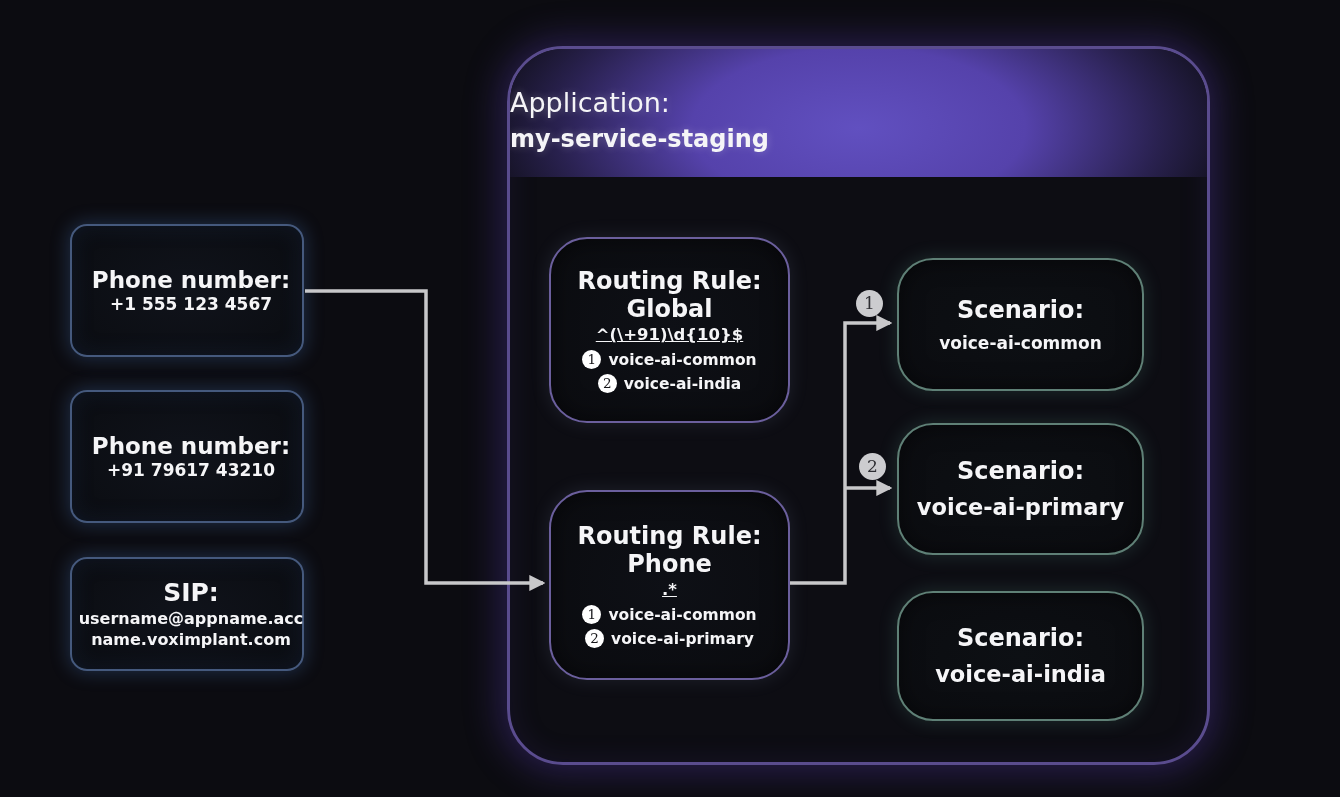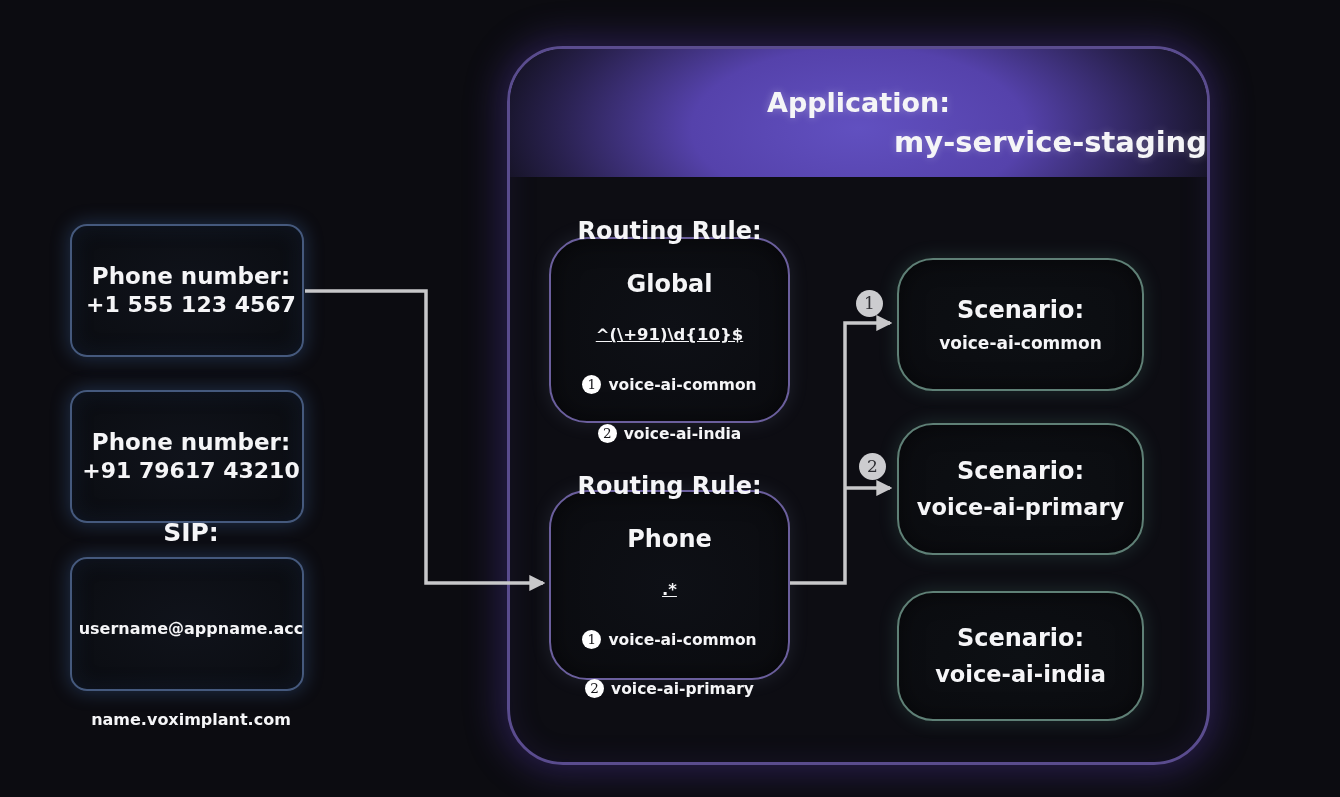--- a/index.html
+++ b/index.html
@@ -12,45 +12,44 @@
   .box{position:absolute;display:flex;flex-direction:column;align-items:center;justify-content:center;
        text-align:center;box-sizing:border-box;z-index:2;}
   
   .src{
     left:70px;width:234px;border:2.5px solid #45597d;border-radius:17px;
     background:radial-gradient(ellipse 80% 90% at 50% 50%,#10131b 0%,#0b0d12 75%);
     box-shadow:0 0 18px 2px rgba(80,130,200,0.28), inset 0 0 22px rgba(40,70,120,0.20);
     padding-left:8px;
   }
   .src-title{font-size:23px;font-weight:bold;line-height:1.25;}
-  .src-line{font-size:22px;font-weight:bold;line-height:1.25;}
-  .src-small{font-size:16px;font-weight:bold;line-height:1.3;margin-top:46px;}
+  .src-line{font-size:17px;font-weight:bold;line-height:1.25;}
+  .src-small{font-size:16px;font-weight:bold;line-height:1.3;}
   .sip-title{font-size:25px;font-weight:bold;line-height:1.3;}
   
   .app{
     position:absolute;left:507px;top:46px;width:703px;height:719px;
     border:3px solid #5a4c8e;border-radius:56px;box-sizing:border-box;
     background:#0d0d13;
     box-shadow:0 0 34px 8px rgba(80,55,160,0.40), inset 0 0 28px rgba(70,50,140,0.18);
     overflow:hidden;z-index:1;
   }
   .app-header{
     position:absolute;left:0;top:0;right:0;height:128px;
     background:radial-gradient(ellipse 57% 150% at 50% 62%,#6150c0 0%,#5542ab 42%,#29214f 76%,#100f1a 97%);
   }
-  .app-title{position:absolute;left:0;right:0;top:38px;text-align:center;
-    font-size:27px;font-weight:bold;text-shadow:0 0 8px rgba(255,255,255,0.3);}
-  .app-name{position:absolute;left:0;right:0;top:76px;text-align:right;
-    font-size:29px;font-weight:bold;text-shadow:0 0 8px rgba(255,255,255,0.25);}
+  .app-title{position:absolute;left:0;right:0;top:38px;
+    font-size:27px;font-weight:normal;text-shadow:0 0 8px rgba(255,255,255,0.3);}
+  .app-name{position:absolute;left:0;right:8px;top:76px;text-align:left;
+    font-size:24px;font-weight:bold;text-shadow:0 0 8px rgba(255,255,255,0.25);}
   
   .rule{
     left:549px;width:241px;border:2.5px solid #6b5f9d;border-radius:38px;
     background:radial-gradient(ellipse 85% 90% at 50% 50%,#0e1016 0%,#0b0c10 75%);
     box-shadow:0 0 18px 2px rgba(160,180,220,0.10), inset 0 0 24px rgba(0,0,0,0.55);
-    gap:25px;
   }
   .rule-title{font-size:24px;font-weight:bold;line-height:1.18;}
   .rule-pattern{font-size:16.5px;font-weight:bold;line-height:1.2;margin-top:2px;text-decoration:underline;}
   .rule-row{display:flex;align-items:center;justify-content:center;gap:7px;margin-top:5px;}
   .rule-row-label{font-size:15.5px;font-weight:bold;}
   .num-dot{
     width:19px;height:19px;border-radius:50%;background:#ffffff;color:#16161a;
     font-family:"DejaVu Serif","Liberation Serif",serif;font-size:13.5px;line-height:19px;
     text-align:center;flex:0 0 auto;
   }
@@ -80,21 +79,21 @@
   <div class="box src" style="top:224px;height:133px;">
     <div class="src-title">Phone number:</div>
     <div class="src-line">+1 555 123 4567</div>
   </div>
 
   <div class="box src" style="top:390px;height:133px;">
     <div class="src-title">Phone number:</div>
     <div class="src-line">+91 79617 43210</div>
   </div>
 
-  <div class="box src" style="top:557px;height:134px;gap:24px;">
+  <div class="box src" style="top:557px;height:114px;">
     <div class="sip-title">SIP:</div>
     <div class="src-small">username@appname.acc</div>
     <div class="src-small">name.voximplant.com</div>
   </div>
 
   <div class="app">
     <div class="app-header">
       <div class="app-title">Application:</div>
       <div class="app-name">my-service-staging</div>
     </div>

